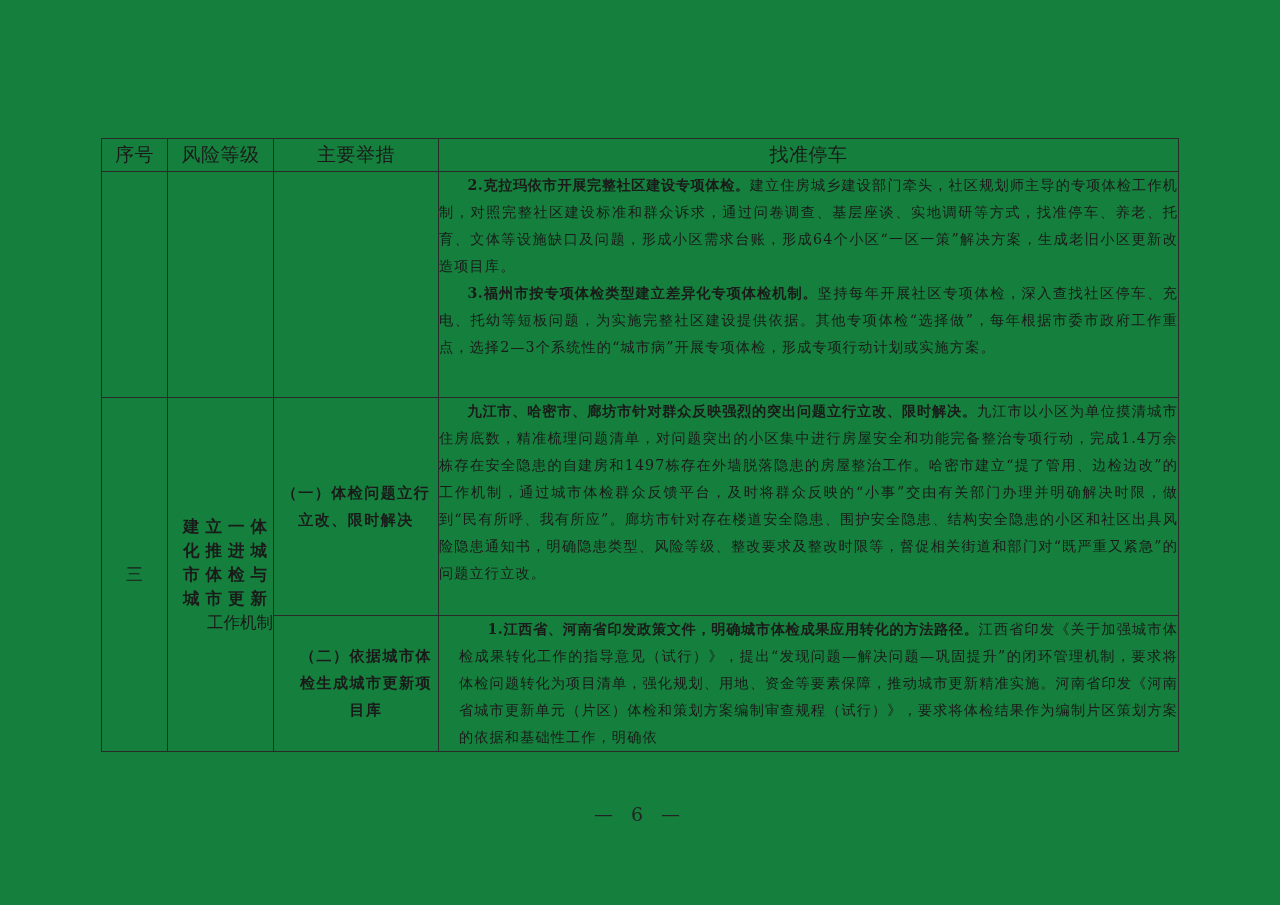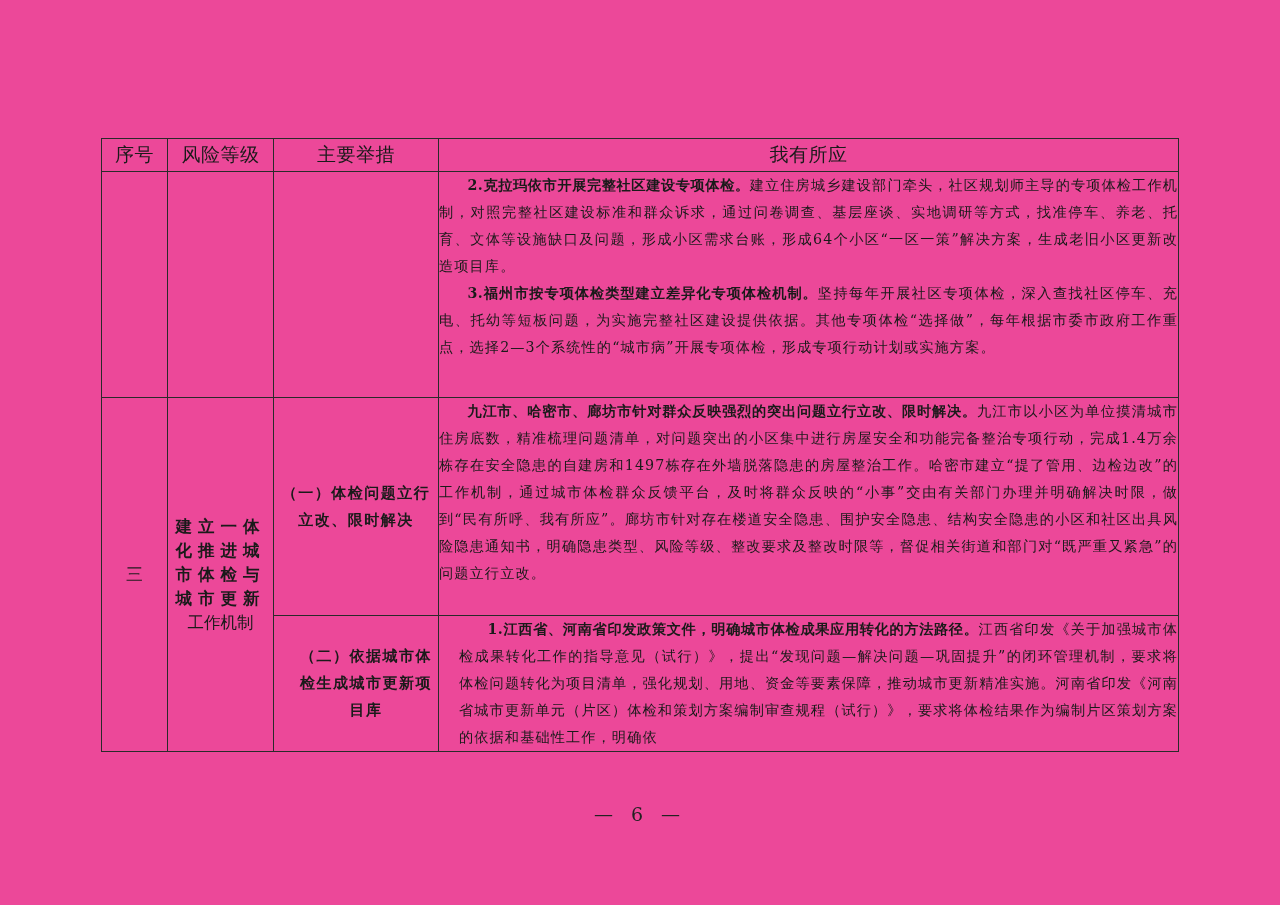--- a/index.html
+++ b/index.html
@@ -12,21 +12,21 @@
       height: 905px;
       position: relative;
       overflow: hidden;
       font-family: "DejaVu Sans", sans-serif;
       color: #1a1a1a;
     }
     .page {
       position: absolute;
       left: 0; top: 0;
       width: 1280px; height: 905px;
-      background: #ec4899;
+      background: #15803d;
     }
     table.policy {
       position: absolute;
       left: 101px;
       top: 138px;
       width: 1078px;
       border-collapse: collapse;
       table-layout: fixed;
     }
     table.policy td, table.policy th {
@@ -68,21 +68,21 @@
       font-family: "DejaVu Serif", serif;
       font-size: 17px;
     }
     .mech-cell {
       font-family: "DejaVu Serif", serif;
       font-size: 16.5px;
       font-weight: bold;
       line-height: 24px;
       padding: 0 4px 0 10px;
       letter-spacing: 6px;
-      text-align: center;
+      text-align: right;
     }
     .mech-cell .last {
       font-weight: normal;
       letter-spacing: 0px;
     }
     .measure-cell {
       font-family: "DejaVu Serif", serif;
       font-size: 15px;
       font-weight: bold;
       line-height: 27px;
@@ -120,21 +120,21 @@
       <col class="col-no">
       <col class="col-mech">
       <col class="col-measure">
       <col class="col-detail">
     </colgroup>
     <thead>
       <tr>
         <th>序号</th>
         <th>风险等级</th>
         <th>主要举措</th>
-        <th>我有所应</th>
+        <th>找准停车</th>
       </tr>
     </thead>
     <tbody>
 
       <tr class="row-1">
         <td class="num-cell"></td>
         <td class="mech-cell"></td>
         <td class="measure-cell"></td>
         <td class="detail">
           <p><b>2.克拉玛依市开展完整社区建设专项体检。</b><span>建立住房城乡建设部门牵头，社区规划师主导的专项体检工作机制，对照完整社区建设标准和群众诉求，通过问卷调查、基层座谈、实地调研等方式，找准停车、养老、托育、文体等设施缺口及问题，形成小区需求台账，形成64个小区“一区一策”解决方案，生成老旧小区更新改造项目库。</span></p>

